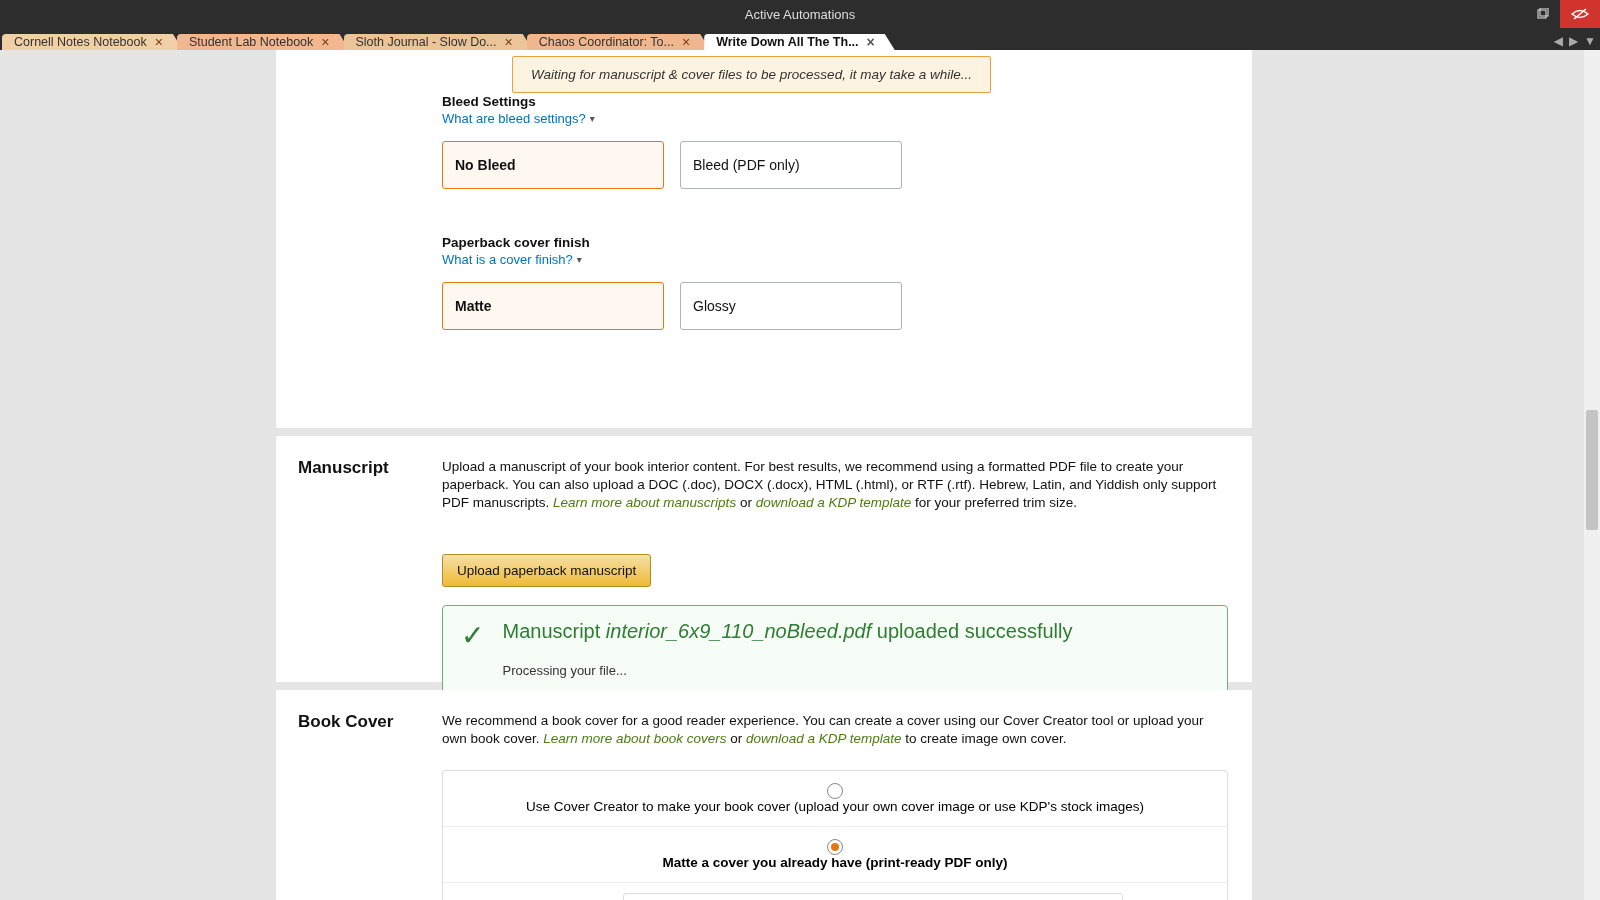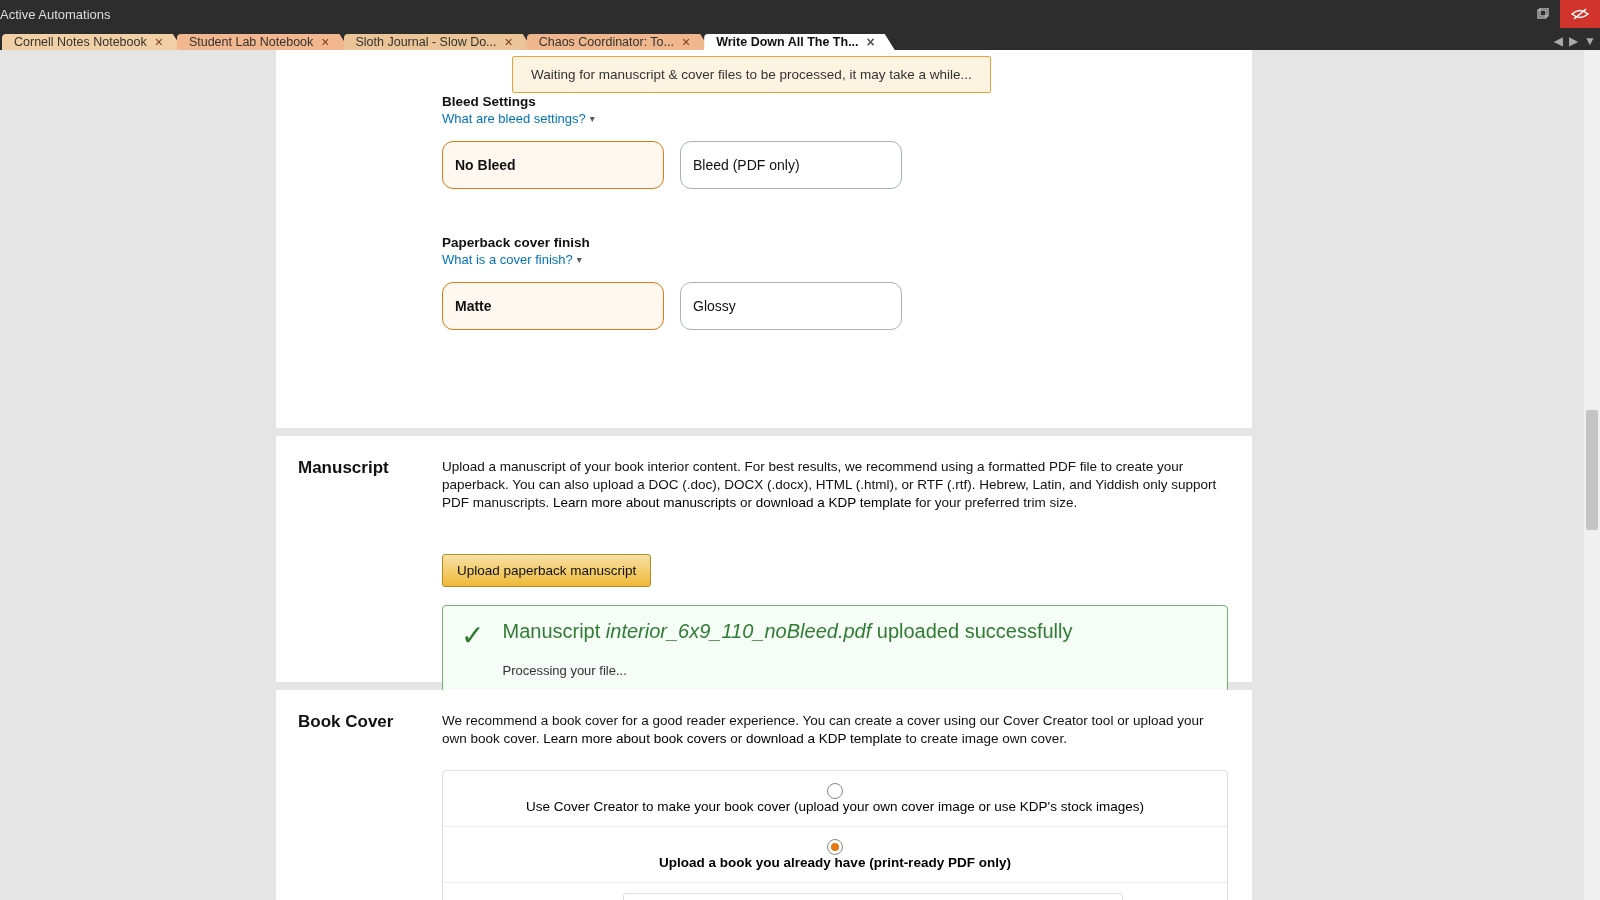--- a/index.html
+++ b/index.html
@@ -9,20 +9,21 @@
   width: 1600px;
   height: 900px;
   overflow: hidden;
 }
 .title-bar {
   height: 28px;
   background: #2d2d2d;
   color: #ddd;
   display: flex;
   align-items: center;
+  justify-content: center;
   font-size: 13px;
   position: relative;
 }
 .title-bar-right {
   position: absolute;
   right: 0;
   display: flex;
   height: 100%;
 }
 .titlebar-btn {
@@ -107,20 +108,21 @@
   position: absolute;
   top: 6px;
   left: 512px;
   background: #fdf3e1;
   border: 1px solid #e8a33d;
   padding: 10px 18px;
   font-size: 13.5px;
   color: #333;
   z-index: 20;
   border-radius: 2px;
+  font-style: italic;
 }
 .section-label {
   position: absolute;
   left: 22px;
   font-size: 17px;
   font-weight: 700;
   color: #111;
 }
 .content-col {
   position: absolute;
@@ -149,40 +151,40 @@
 }
 .option-row {
   display: flex;
   gap: 16px;
   margin-top: 14px;
 }
 .option-card {
   width: 222px;
   height: 48px;
   border: 1px solid #adb1b8;
-  border-radius: 11px;
+  border-radius: 3px;
   display: flex;
   align-items: center;
   padding: 0 12px;
   font-size: 14px;
   color: #111;
   background: #fff;
   cursor: pointer;
 }
 .option-card.selected {
   border-color: #e47911;
   background: #fef8f1;
   font-weight: 700;
 }
 .para {
   font-size: 13.5px;
   color: #111;
   line-height: 1.35;
 }
-.para a { color: #000000; text-decoration: none; }
+.para a { color: #4d7c0f; text-decoration: none; font-style: italic; }
 .btn-amz {
   display: inline-block;
   background: linear-gradient(#f7e0a6, #eeba37);
   border: 1px solid #b38b22;
   border-radius: 3px;
   padding: 8px 14px;
   font-size: 13.5px;
   color: #111;
   cursor: pointer;
   margin-top: 11px;
@@ -369,21 +371,21 @@
         <span>We recommend a book cover for a good reader experience. You can create a cover using our Cover Creator tool or upload your own book cover. </span><a href="#">Learn more about book covers</a><span> or </span><a href="#">download a KDP template</a><span> to create image own cover.</span>
       </p>
       <div style="height:22px"></div>
       <div class="radio-list">
         <div class="radio-row">
           <span class="radio-dot"></span>
           <span>Use Cover Creator to make your book cover (upload your own cover image or use KDP's stock images)</span>
         </div>
         <div class="radio-row" style="font-weight:700">
           <span class="radio-dot on"></span>
-          <span>Upload a book you already have (print-ready PDF only)</span>
+          <span>Matte a cover you already have (print-ready PDF only)</span>
         </div>
         <div class="spinner-box" style="margin-bottom:12px;">
           <div class="spinner"></div>
         </div>
       </div>
     </div>
   </div>
 
 </div>
 

